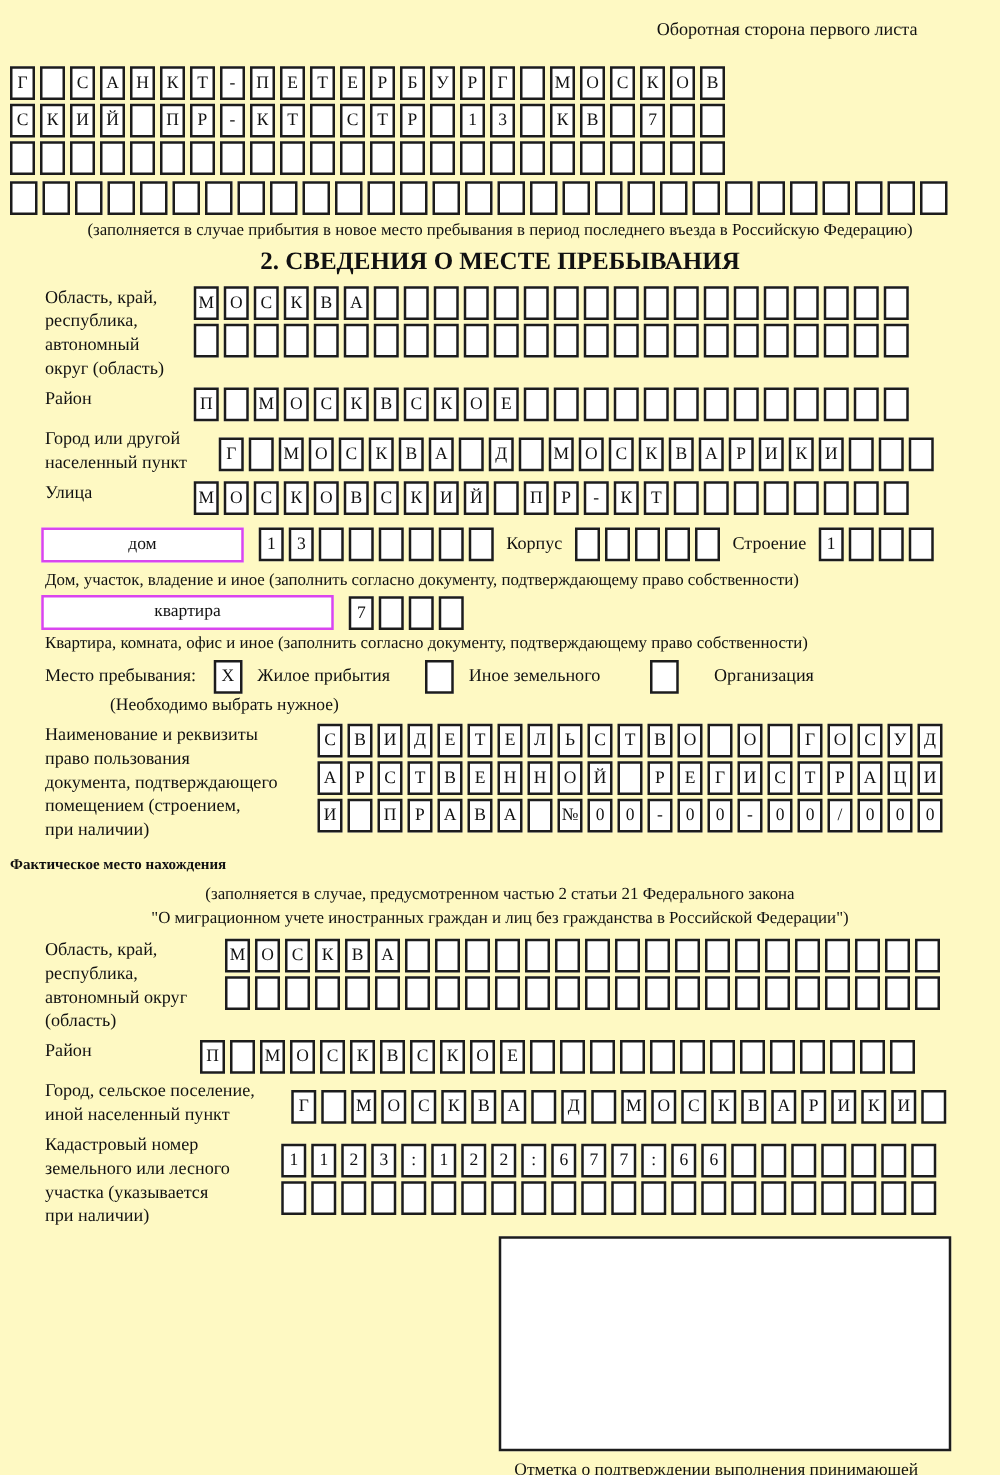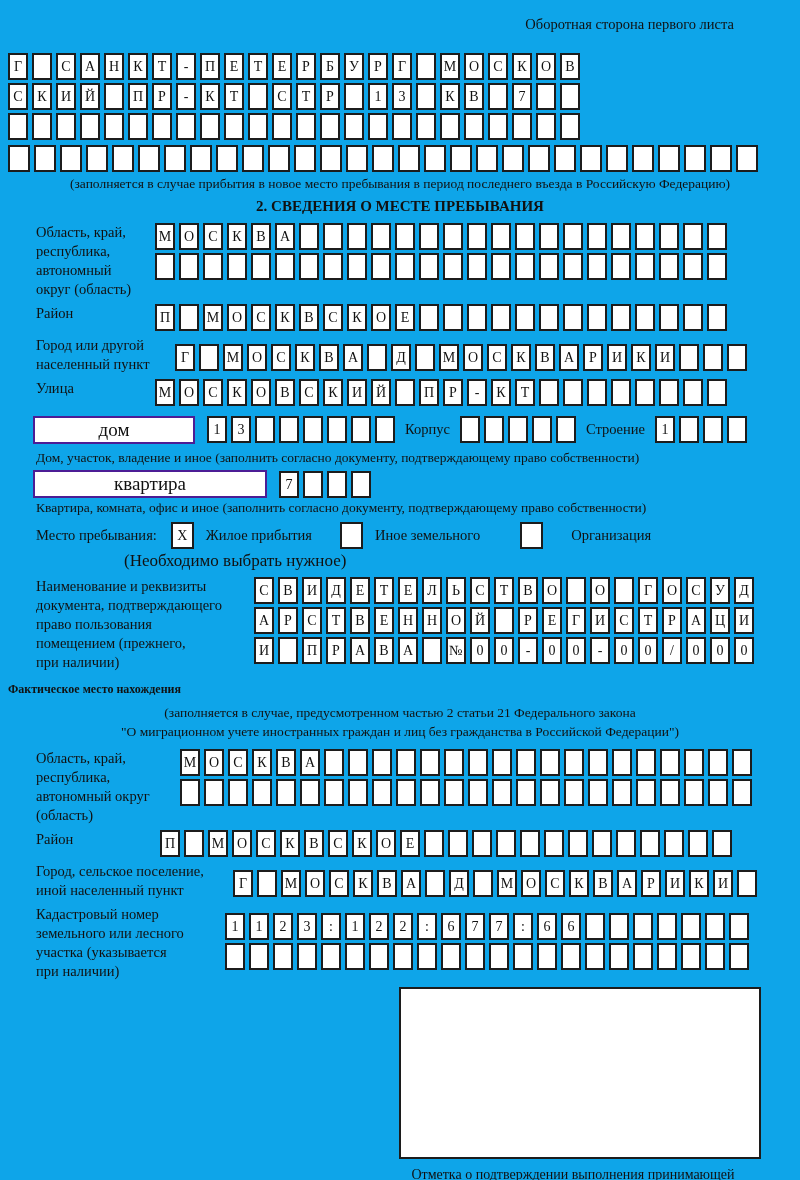--- a/index.html
+++ b/index.html
@@ -1,40 +1,40 @@
 <!DOCTYPE html>
 <html><head>
 <meta charset="utf-8">
 <style>
   html,body{margin:0;padding:0;background:#fff;}
   body{font-family:"Liberation Serif",serif;color:#111;}
-  .page{width:800px;height:1180px;box-sizing:border-box;padding:16px 8px 0 8px;position:relative;overflow:hidden;background:#0ea5e9;}
+  .page{width:800px;height:1180px;box-sizing:border-box;padding:16px 8px 0 8px;position:relative;overflow:hidden;background:#fef9c3;}
   .corner-note{text-align:right;padding-right:58px;font-size:14.5px;margin-bottom:20px;}
   .field-row{display:flex;align-items:flex-start;margin-bottom:5px;}
   .label-col{font-size:14.5px;line-height:19px;padding-left:28px;box-sizing:border-box;flex-shrink:0;}
   .w167{width:167px}.w147{width:147px}.w172{width:172px}.w152{width:152px}
   .w225{width:225px}.w217{width:217px}.w246{width:246px}
   .rows{display:flex;flex-direction:column;gap:3px;}
   .cells{display:flex;gap:4px;}
   .cell{width:20px;height:27px;border:2px solid #1c1c1c;box-sizing:border-box;font-size:14px;line-height:23px;text-align:center;flex-shrink:0;background:#fff;}
   .cells.wide .cell{width:22px;}
   .fullrow{margin:3px 0 4px 0;}
   .footnote{font-size:13.5px;text-align:center;margin:2px 0 6px 0;}
   .footnote.left{text-align:left;padding-left:28px;margin:1px 0 4px 0;}
-  .section-title{font-weight:bold;font-size:15px;text-align:center;margin:6px 0 8px 0;}
+  .section-title{font-weight:bold;font-size:20px;text-align:center;margin:6px 0 8px 0;}
   .sub-title{font-weight:bold;font-size:12px;text-align:left;margin:10px 0 6px 0;}
   .note-line{font-size:13.5px;text-align:center;line-height:19px;}
   .house-row{display:flex;align-items:center;margin:4px 0 2px 0;}
-  .big-box{border:2px solid #4c1d95;height:28px;box-sizing:border-box;display:flex;align-items:center;justify-content:center;font-size:19px;background:#fff;}
+  .big-box{border:2px solid #d946ef;height:28px;box-sizing:border-box;display:flex;align-items:center;justify-content:center;font-size:14px;background:#fff;}
   .bb-house{width:162px;margin-left:25px;margin-right:12px;}
   .bb-flat{width:234px;margin-left:25px;margin-right:12px;}
   .inline-label{font-size:14.5px;margin:10px 10px;white-space:nowrap;}
   .stay-row{display:flex;align-items:center;padding-left:28px;margin:6px 0 2px 0;font-size:14.5px;}
   .checkbox{width:23px;height:27px;border:2px solid #1c1c1c;box-sizing:border-box;text-align:center;font-size:14px;line-height:23px;margin:0 12px 0 14px;flex-shrink:0;background:#fff;}
-  .hint{font-size:17px;margin:2px 0 6px 116px;}
+  .hint{font-size:14px;margin:2px 0 6px 80px;}
   .stamp-box{width:362px;height:172px;border:2px solid #1c1c1c;box-sizing:border-box;margin-left:391px;margin-top:6px;background:#fff;}
   .stamp-caption{width:450px;margin-left:340px;margin-top:6px;}
   .stamp-caption div{font-size:14px;line-height:19px;text-align:center;}
   .mt8{margin-top:8px;}
 </style>
 </head>
 <body>
 
 <div class="page">
 
@@ -365,23 +365,23 @@
     <span class="checkbox" style="margin-left:28px"></span>
     <span>Иное земельного</span>
     <span class="checkbox" style="margin-left:40px"></span>
     <span style="margin-left:16px">Организация</span>
   </div>
   <div class="hint">(Необходимо выбрать нужное)</div>
 
   <div class="field-row">
     <div class="label-col w246">
       <div>Наименование и реквизиты</div>
+      <div>право пользования</div>
       <div>документа, подтверждающего</div>
-      <div>право пользования</div>
-      <div>помещением (прежнего,</div>
+      <div>помещением (строением,</div>
       <div>при наличии)</div>
     </div>
     <div class="rows">
       <div class="cells">
           <span class="cell">С</span>
           <span class="cell">В</span>
           <span class="cell">И</span>
           <span class="cell">Д</span>
           <span class="cell">Е</span>
           <span class="cell">Т</span>

